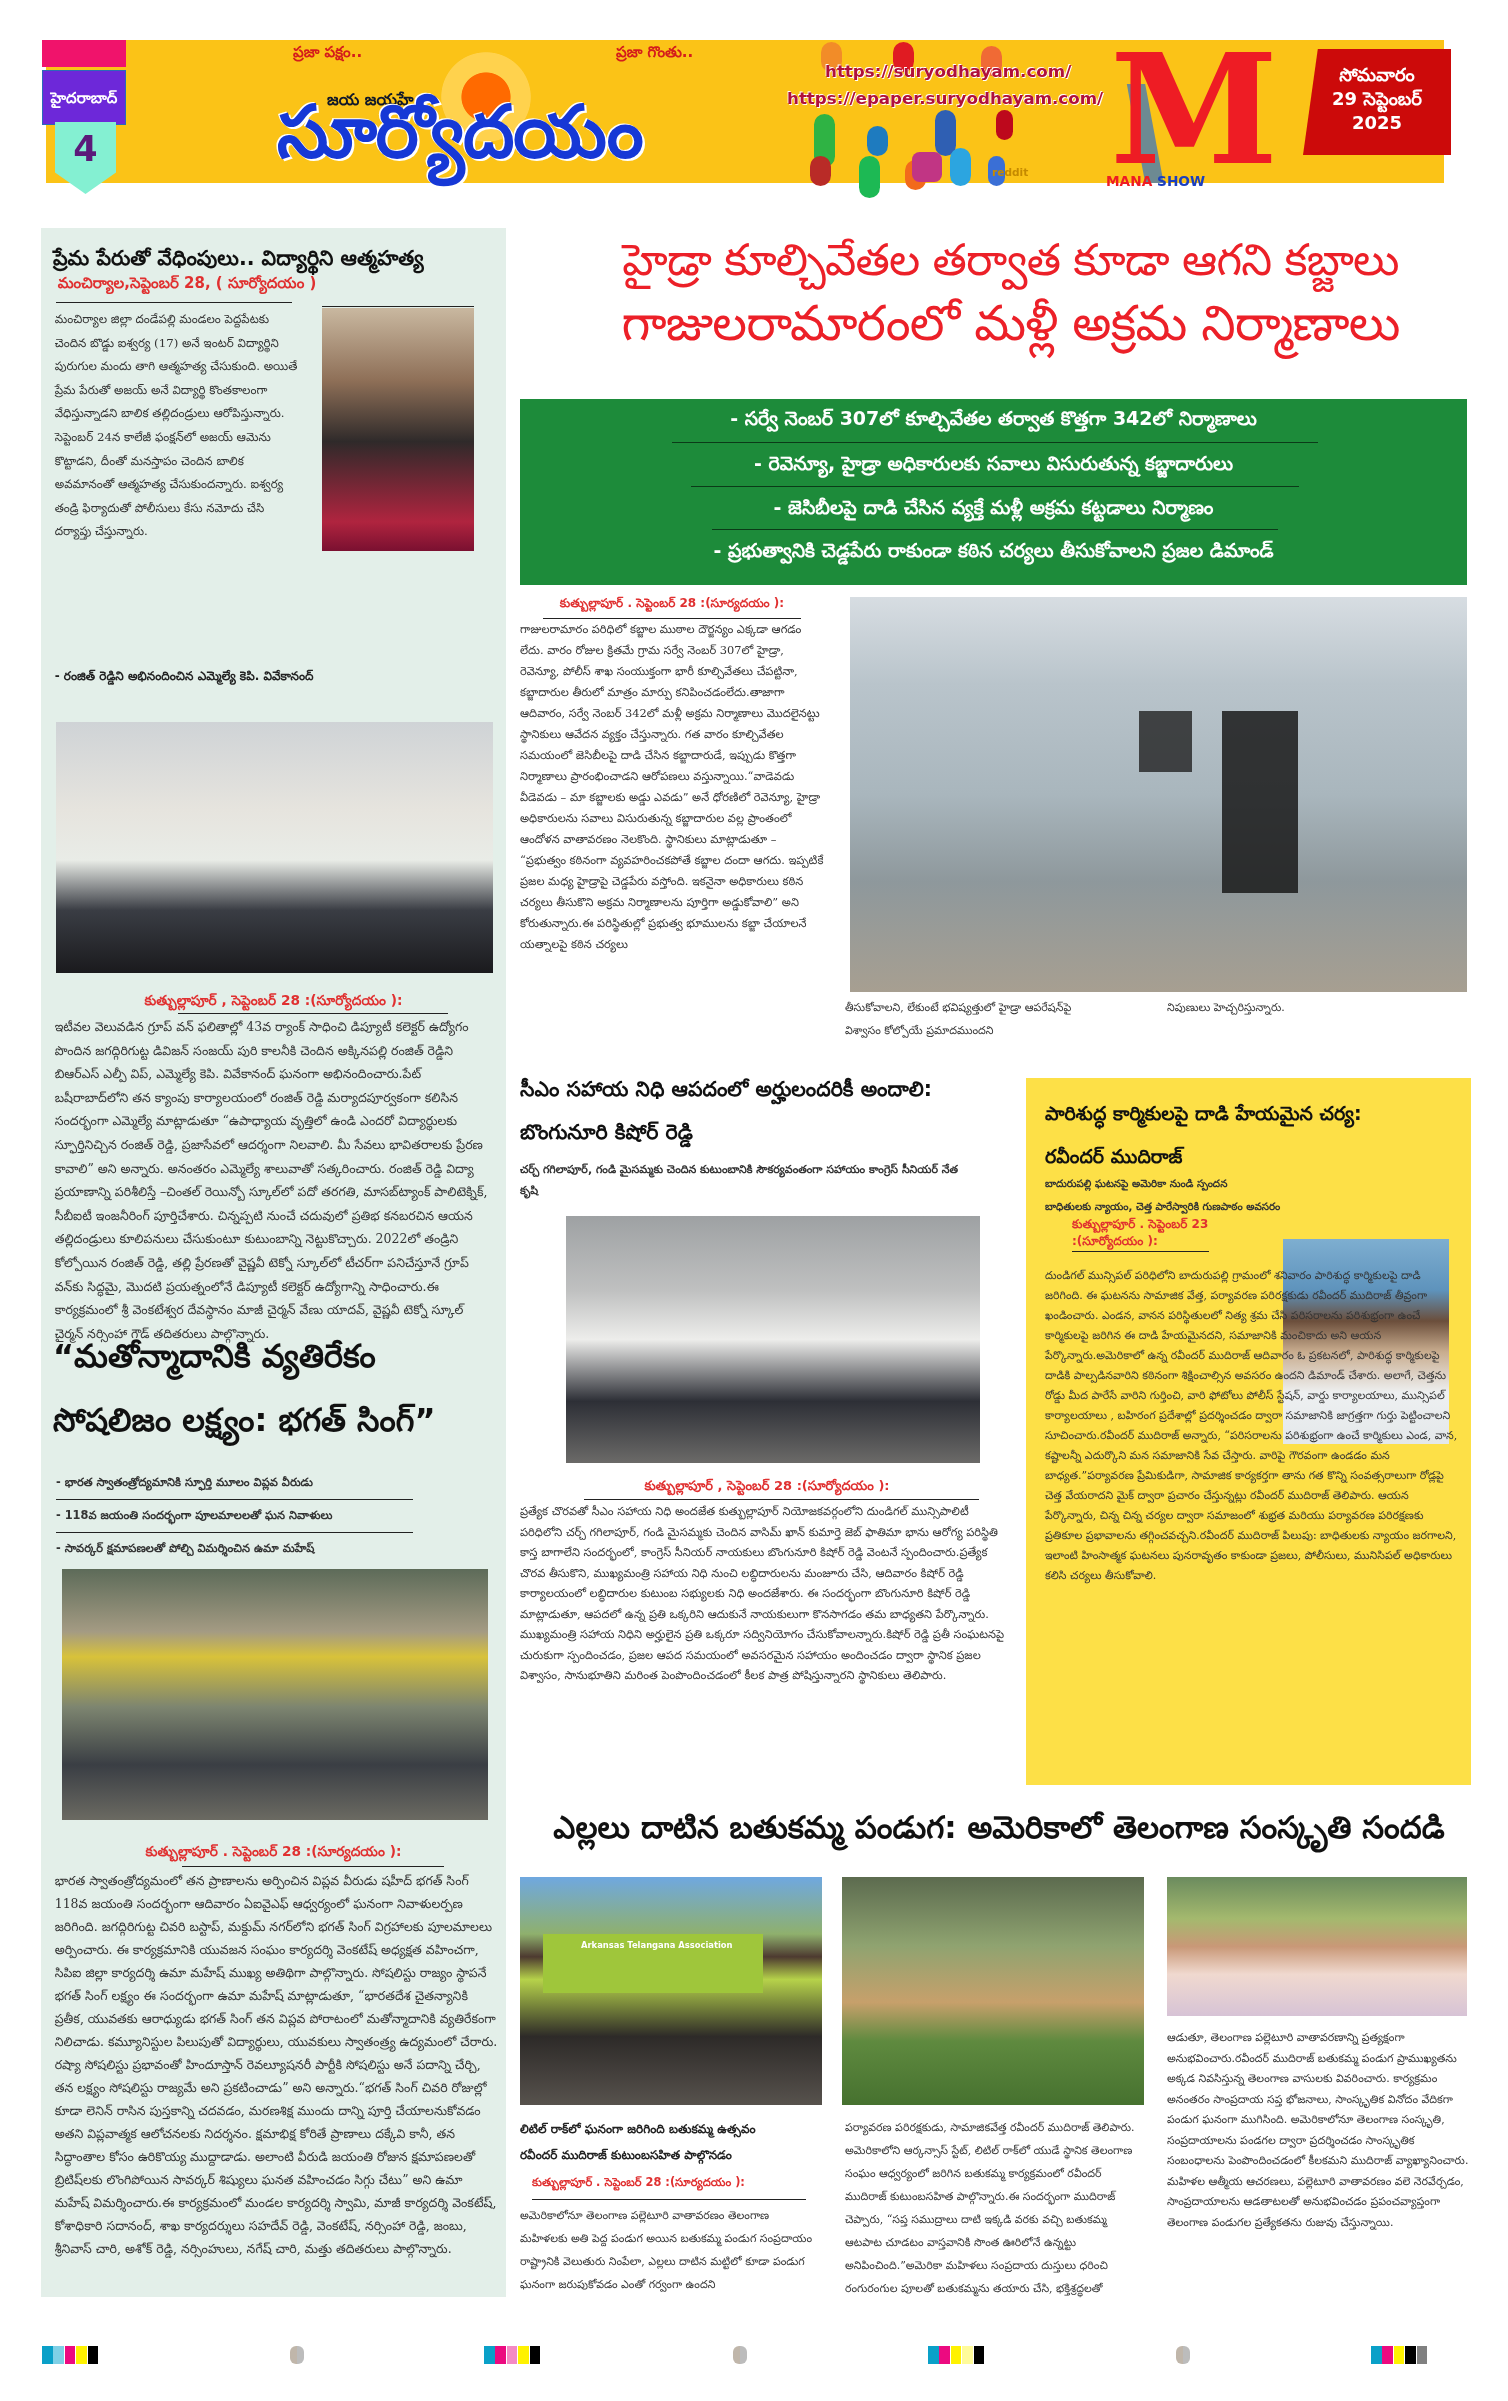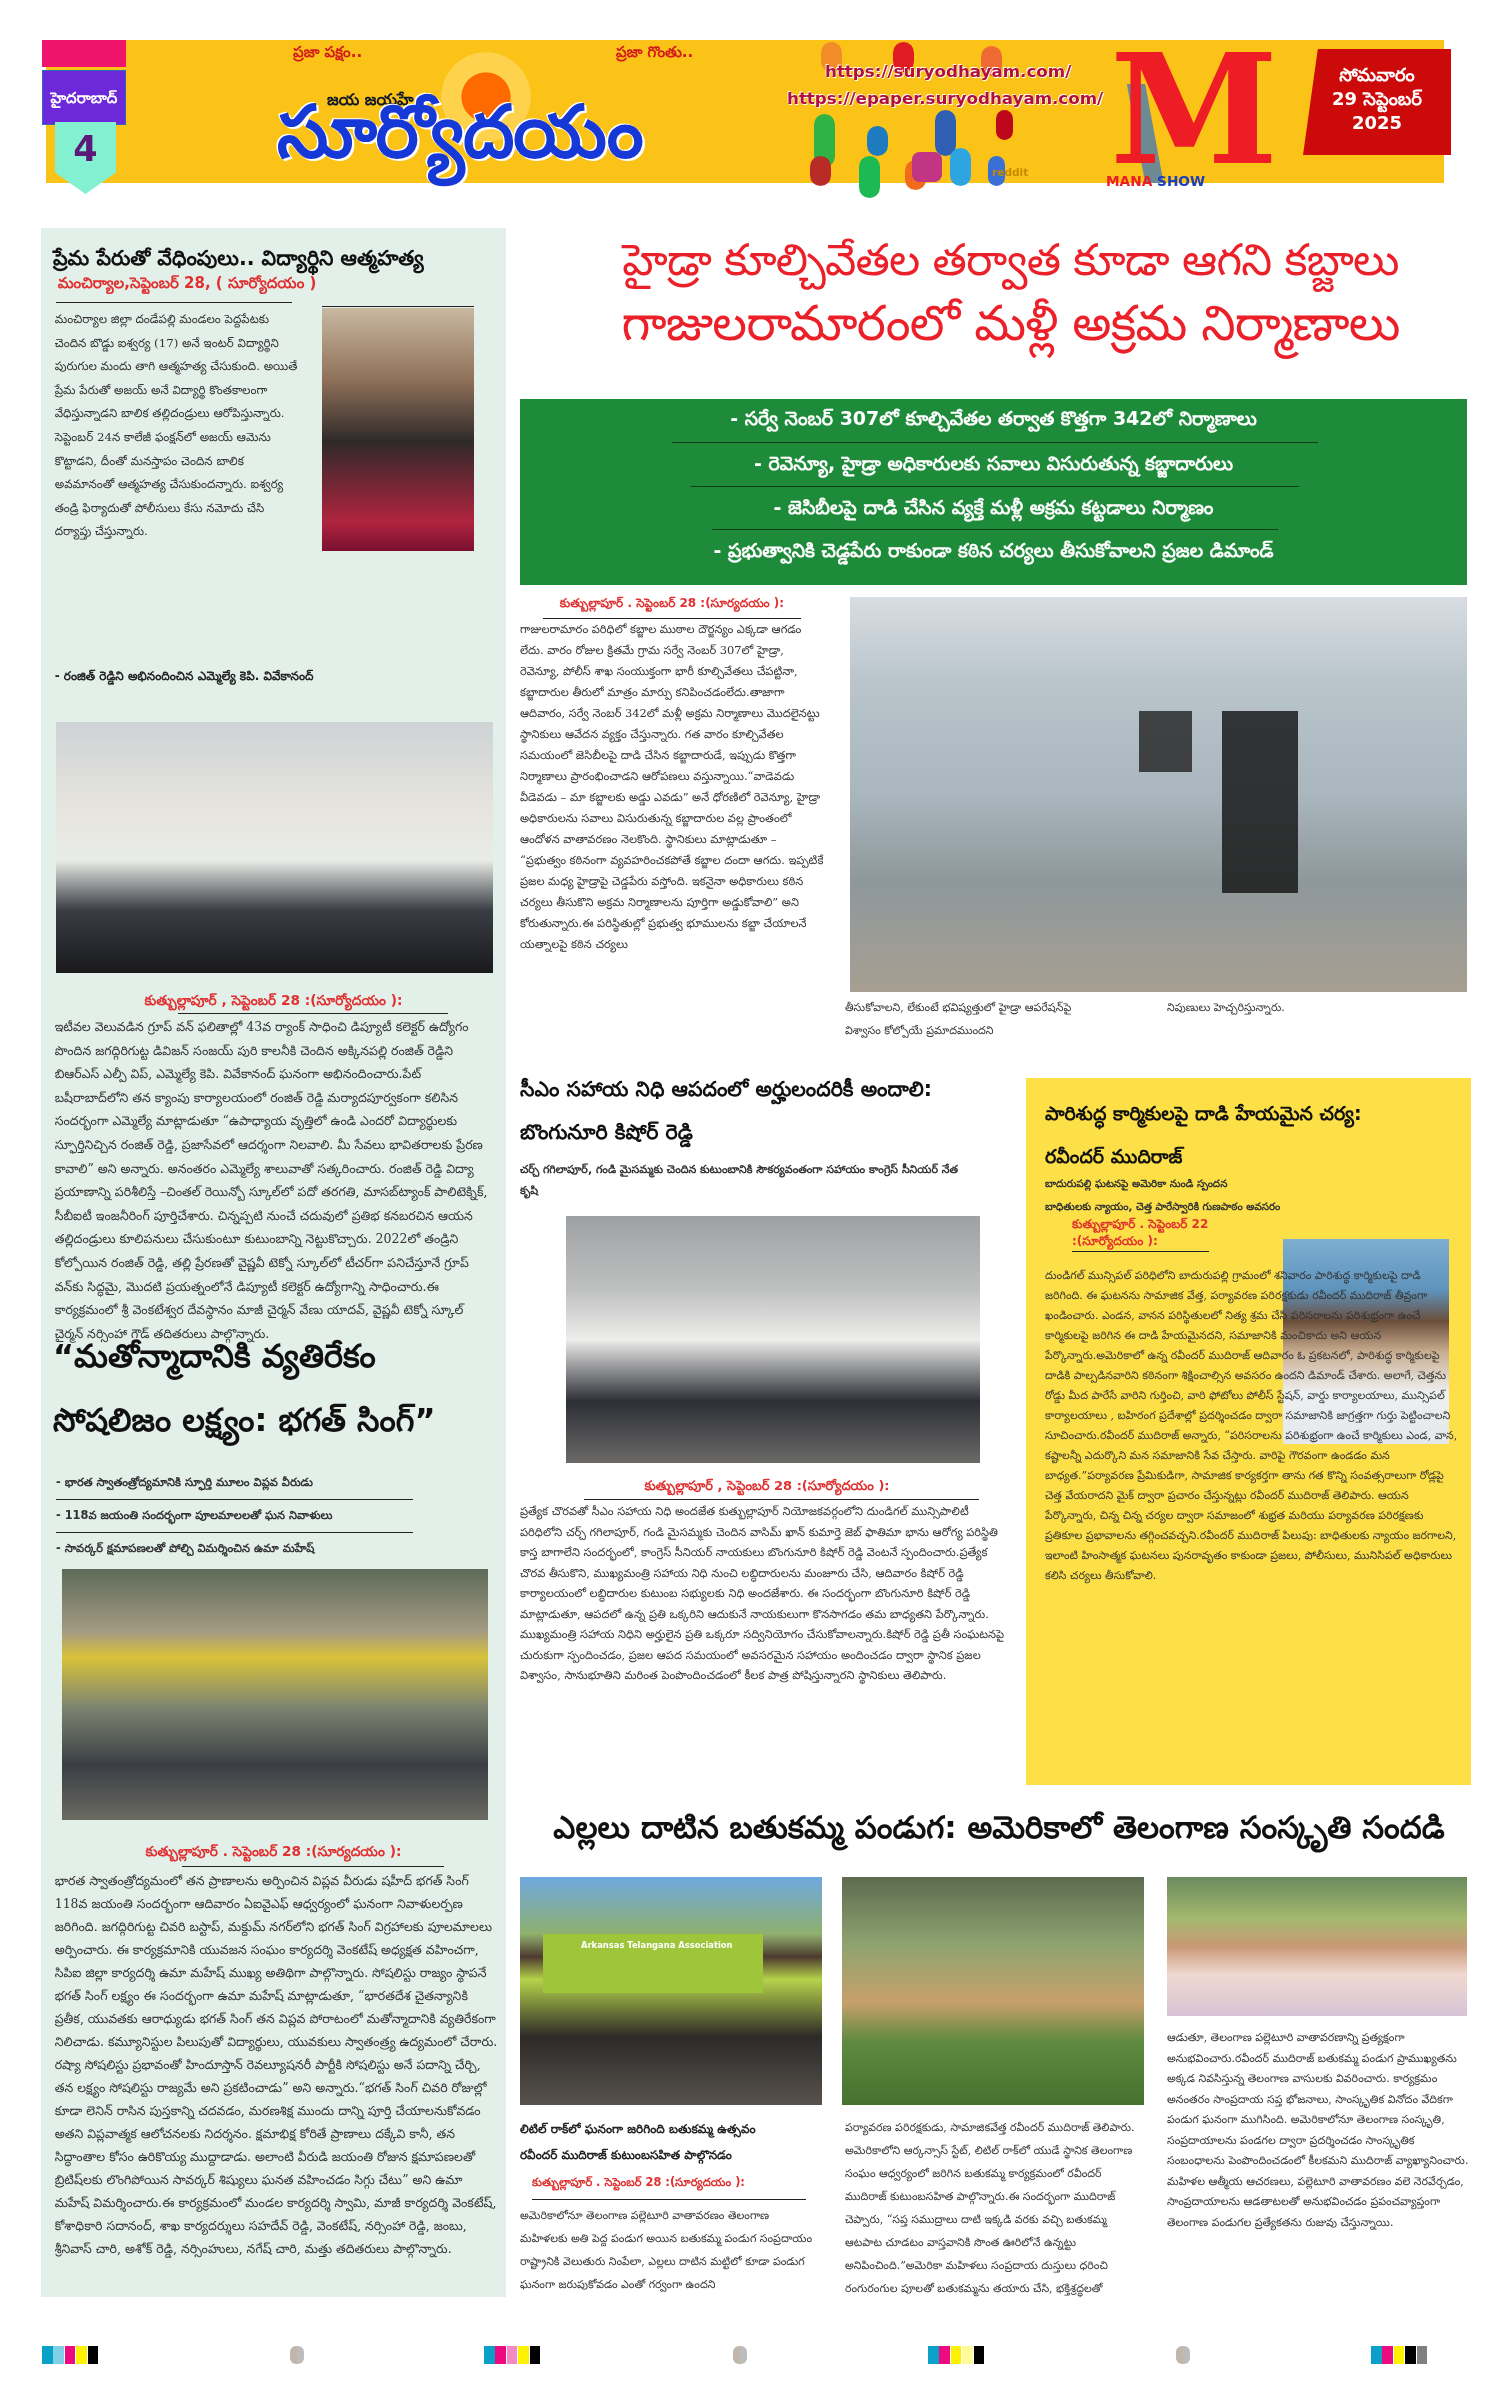--- a/index.html
+++ b/index.html
@@ -189,21 +189,21 @@
 <div class="rule" style="position:absolute;left:584px;top:1499px;width:395px;"></div>
 <p class="body-text" style="position:absolute;left:520px;top:1501px;width:494px;font-size:11.4px;line-height:20.5px;">ప్రత్యేక చొరవతో సీఎం సహాయ నిధి అందజేత కుత్బుల్లాపూర్ నియోజకవర్గంలోని దుండిగల్ మున్సిపాలిటీ పరిధిలోని చర్చ్ గగిలాపూర్, గండి మైసమ్మకు చెందిన వాసిమ్ ఖాన్ కుమార్తె జెబ్ ఫాతిమా భాను ఆరోగ్య పరిస్థితి కాస్త బాగాలేని సందర్భంలో, కాంగ్రెస్ సీనియర్ నాయకులు బొంగునూరి కిషోర్ రెడ్డి వెంటనే స్పందించారు.ప్రత్యేక చొరవ తీసుకొని, ముఖ్యమంత్రి సహాయ నిధి నుంచి లబ్ధిదారులను మంజూరు చేసి, ఆదివారం కిషోర్ రెడ్డి కార్యాలయంలో లబ్ధిదారుల కుటుంబ సభ్యులకు నిధి అందజేశారు. ఈ సందర్భంగా బొంగునూరి కిషోర్ రెడ్డి మాట్లాడుతూ, ఆపదలో ఉన్న ప్రతి ఒక్కరిని ఆదుకునే నాయకులుగా కొనసాగడం తమ బాధ్యతని పేర్కొన్నారు. ముఖ్యమంత్రి సహాయ నిధిని అర్హులైన ప్రతి ఒక్కరూ సద్వినియోగం చేసుకోవాలన్నారు.కిషోర్ రెడ్డి ప్రతీ సంఘటనపై చురుకుగా స్పందించడం, ప్రజల ఆపద సమయంలో అవసరమైన సహాయం అందించడం ద్వారా స్థానిక ప్రజల విశ్వాసం, సానుభూతిని మరింత పెంపొందించడంలో కీలక పాత్ర పోషిస్తున్నారని స్థానికులు తెలిపారు.</p>
 
 <section class="pink-box">
   <h2 class="sec-head" style="position:absolute;left:19px;top:13.7px;width:418px;font-size:19px;line-height:43px;">
     <span style="display:block">పారిశుద్ధ కార్మికులపై దాడి హేయమైన చర్య:</span>
     <span style="display:block">రవీందర్ ముదిరాజ్</span>
   </h2>
   <div style="position:absolute;left:19px;top:99px;font-size:10.3px;font-weight:bold;color:#333;">బాదురుపల్లి ఘటనపై అమెరికా నుండి స్పందన</div>
   <div style="position:absolute;left:19px;top:122px;font-size:10.3px;font-weight:bold;color:#333;">బాధితులకు న్యాయం, చెత్త పారేస్వారికి గుణపాఠం అవసరం</div>
-  <div class="dateline" style="position:absolute;left:46px;top:138px;width:137px;font-size:12px;line-height:16.7px;">కుత్బుల్లాపూర్ . సెప్టెంబర్ 22 :(సూర్యోదయం ):</div>
+  <div class="dateline" style="position:absolute;left:46px;top:138px;width:137px;font-size:12px;line-height:16.7px;">కుత్బుల్లాపూర్ . సెప్టెంబర్ 23 :(సూర్యోదయం ):</div>
   <div class="rule" style="position:absolute;left:46px;top:173px;width:137px;"></div>
   <div class="photo photo-man" style="position:absolute;left:257px;top:161px;width:166px;height:205px;"></div>
   <p class="body-text" style="position:absolute;left:19px;top:188px;width:414px;font-size:11px;line-height:20px;">
     <span>దుండిగల్ మున్సిపల్ పరిధిలోని బాదురుపల్లి గ్రామంలో శనివారం పారిశుద్ధ కార్మికులపై దాడి జరిగింది. ఈ ఘటనను సామాజిక వేత్త, పర్యావరణ పరిరక్షకుడు రవీందర్ ముదిరాజ్ తీవ్రంగా ఖండించారు. ఎండన, వానన పరిస్థితులలో నిత్య శ్రమ చేసి పరిసరాలను పరిశుభ్రంగా ఉంచే కార్మికులపై జరిగిన ఈ దాడి హేయమైనదని, సమాజానికి మంచికాదు అని ఆయన పేర్కొన్నారు.అమెరికాలో ఉన్న రవీందర్ ముదిరాజ్ ఆదివారం ఓ ప్రకటనలో, పారిశుద్ధ కార్మికులపై దాడికి పాల్పడినవారిని కఠినంగా శిక్షించాల్సిన అవసరం ఉందని డిమాండ్ చేశారు. అలాగే, చెత్తను రోడ్డు మీద పారేసే వారిని గుర్తించి, వారి ఫోటోలు పోలీస్ స్టేషన్, వార్డు కార్యాలయాలు, మున్సిపల్ కార్యాలయాలు , బహిరంగ ప్రదేశాల్లో ప్రదర్శించడం ద్వారా సమాజానికి జాగ్రత్తగా గుర్తు పెట్టించాలని సూచించారు.రవీందర్ ముదిరాజ్ అన్నారు, “పరిసరాలను పరిశుభ్రంగా ఉంచే కార్మికులు ఎండ, వాన, కష్టాలన్నీ ఎదుర్కొని మన సమాజానికి సేవ చేస్తారు. వారిపై గౌరవంగా ఉండడం మన బాధ్యత.”పర్యావరణ ప్రేమికుడిగా, సామాజిక కార్యకర్తగా తాను గత కొన్ని సంవత్సరాలుగా రోడ్లపై చెత్త వేయరాదని మైక్ ద్వారా ప్రచారం చేస్తున్నట్లు రవీందర్ ముదిరాజ్ తెలిపారు. ఆయన పేర్కొన్నారు, చిన్న చిన్న చర్యల ద్వారా సమాజంలో శుభ్రత మరియు పర్యావరణ పరిరక్షణకు ప్రతికూల ప్రభావాలను తగ్గించవచ్చని.రవీందర్ ముదిరాజ్ పిలుపు: బాధితులకు న్యాయం జరగాలని, ఇలాంటి హింసాత్మక ఘటనలు పునరావృతం కాకుండా ప్రజలు, పోలీసులు, మునిసిపల్ అధికారులు కలిసి చర్యలు తీసుకోవాలి.</span>
   </p>
 </section>
 
 <h2 class="bath-head">ఎల్లలు దాటిన బతుకమ్మ పండుగ: అమెరికాలో తెలంగాణ సంస్కృతి సందడి</h2>
 <div class="photo photo-banner" style="position:absolute;left:520px;top:1877px;width:302px;height:228px;">
   <div style="position:absolute;left:23px;top:57px;width:220px;height:59px;background:#9fc63b;color:#fff;font-size:8.4px;font-weight:bold;padding:6px 0 0 38px;">Arkansas Telangana Association</div>

